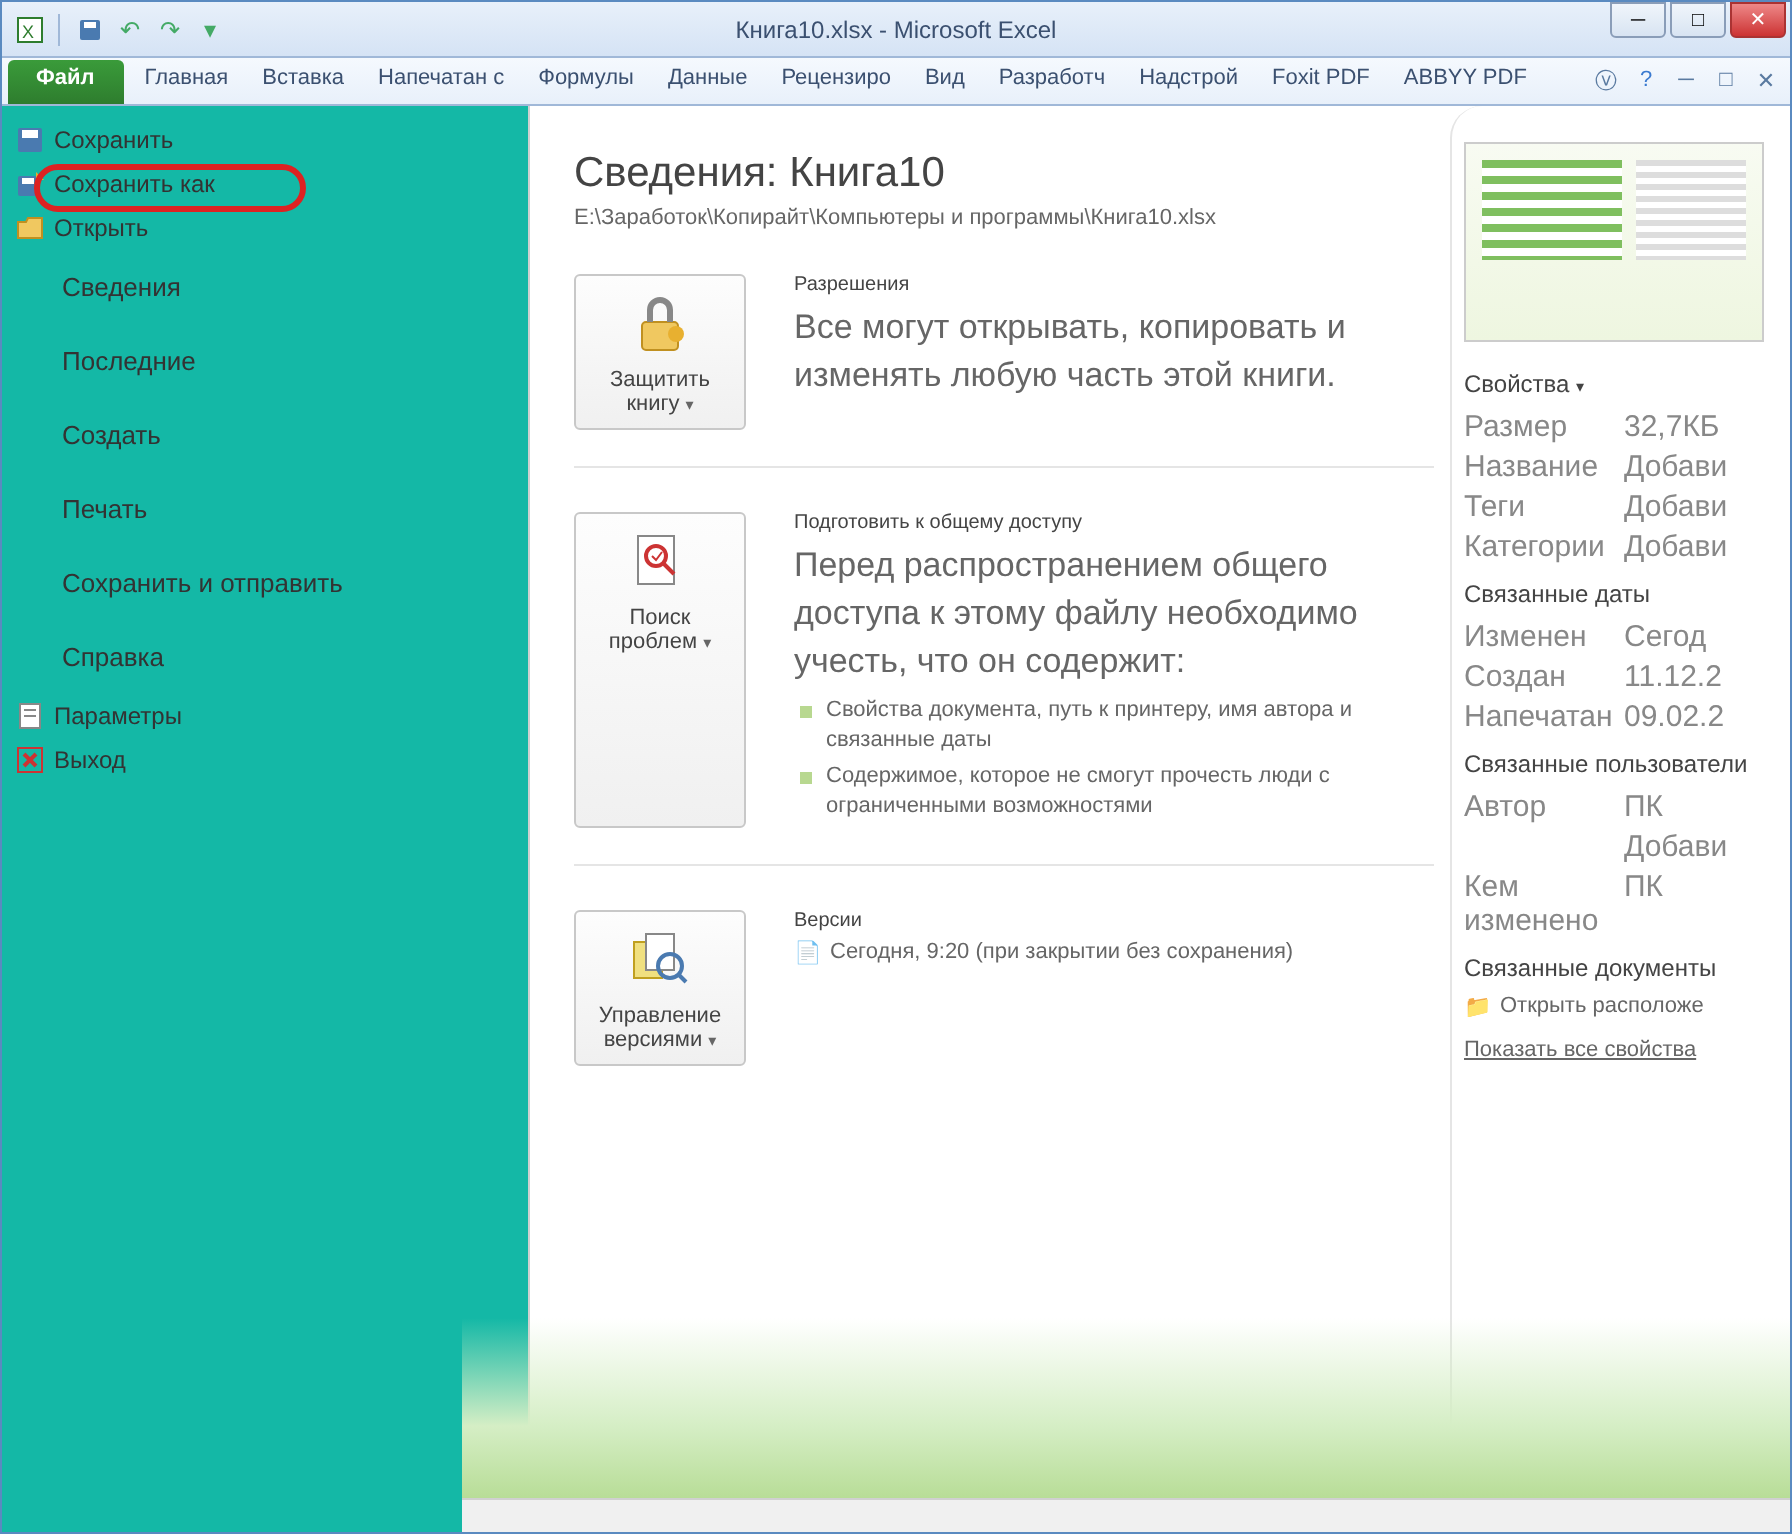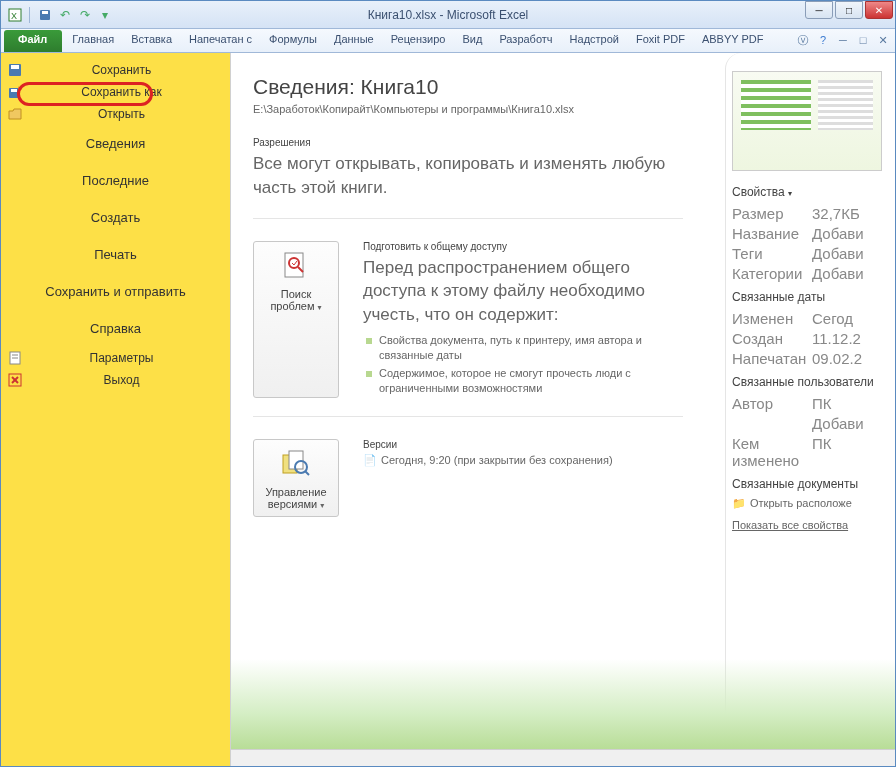--- a/index.html
+++ b/index.html
@@ -17,24 +17,24 @@
 .qat-btn { width: 18px; height: 18px; display: flex; align-items: center; justify-content: center; color: #4a6; cursor: pointer; }
 .qat-sep { width: 1px; height: 16px; background: #a0b8d8; margin: 0 2px; }
 
 .ribbon { height: 24px; background: linear-gradient(#f5f9fe,#e8f0fa); border-bottom: 1px solid #a0b8d8; display: flex; align-items: stretch; font-size: 11px; position: relative; }
 .tab { padding: 4px 8px; color: #3b5070; cursor: pointer; border-right: 1px solid transparent; }
 .tab.file { background: linear-gradient(#3a9b3a,#2e7d2e); color: #fff; border-radius: 3px 3px 0 0; margin: 1px 2px 0 3px; padding: 3px 14px; font-weight: bold; }
 .ribbon-right { position: absolute; right: 4px; top: 3px; display: flex; gap: 4px; align-items: center; }
 .mini-btn { width: 16px; height: 16px; display: flex; align-items: center; justify-content: center; color: #5a7aa0; cursor: pointer; font-size: 11px; }
 
 .backstage { flex: 1; display: flex; background: #fff; position: relative; }
-.sidebar { width: 230px; background: #fde047; border-right: 1px solid #d0d0d0; padding-top: 6px; text-align: center; }
+.sidebar { width: 264px; background: #14b8a6; border-right: 1px solid #d0d0d0; padding-top: 6px; }
 .side-item { padding: 6px 14px 6px 26px; font-size: 12px; color: #333; cursor: pointer; position: relative; }
 .side-item.small { padding: 4px 14px 4px 26px; }
-.side-big { padding: 11px 14px; font-size: 13px; color: #333; cursor: pointer; }
+.side-big { padding: 11px 30px; font-size: 13px; color: #333; cursor: pointer; }
 .side-item .sicon, .side-big .sicon { position: absolute; left: 6px; top: 50%; margin-top: -8px; width: 16px; height: 16px; display: flex; align-items: center; justify-content: center; }
 .highlight-ring { position: absolute; border: 3px solid #d22; border-radius: 14px; pointer-events: none; }
 
 .main { flex: 1; padding: 22px 0 0 22px; position: relative; overflow: hidden; }
 .page-title { font-size: 21px; color: #444; margin-bottom: 4px; }
 .page-path { font-size: 11px; color: #666; margin-bottom: 22px; }
 .section { display: flex; gap: 24px; margin-bottom: 22px; border-bottom: 1px solid #e5e5e5; padding-bottom: 18px; width: 430px; }
 .section:last-of-type { border-bottom: none; }
 .big-btn { width: 86px; text-align: center; font-size: 11px; color: #444; cursor: pointer; border: 1px solid #c8c8c8; border-radius: 3px; background: linear-gradient(#fdfdfd,#f0f0f0); padding: 6px 4px; }
 .big-btn .bicon { width: 36px; height: 36px; margin: 0 auto 4px; display: flex; align-items: center; justify-content: center; }
@@ -176,20 +176,30 @@
       </div>
 
       <div class="highlight-ring" style="left:16px; top:29px; width:136px; height:24px;"></div>
     </div>
 
     <div class="main">
       <div class="page-title">Сведения: Книга10</div>
       <div class="page-path">E:\Заработок\Копирайт\Компьютеры и программы\Книга10.xlsx</div>
 
       <div class="section">
+        <div class="big-btn">
+          <div class="bicon">
+              <svg width="34" height="34">
+                <rect x="8" y="16" width="18" height="14" fill="#f0c860" stroke="#c09020" rx="2"></rect>
+                <path d="M12 16 V10 a5 5 0 0 1 10 0 V16" fill="none" stroke="#888" stroke-width="3"></path>
+                <circle cx="25" cy="22" r="4" fill="#e8b030"></circle>
+              </svg>
+            </div>
+          <span>Защитить книгу</span> <span class="dd">▾</span>
+        </div>
         <div class="sec-body">
           <div class="sec-title">Разрешения</div>
           <div class="sec-text">Все могут открывать, копировать и изменять любую часть этой книги.</div>
         </div>
       </div>
 
       <div class="section">
         <div class="big-btn">
           <div class="bicon">
               <svg width="34" height="34">

